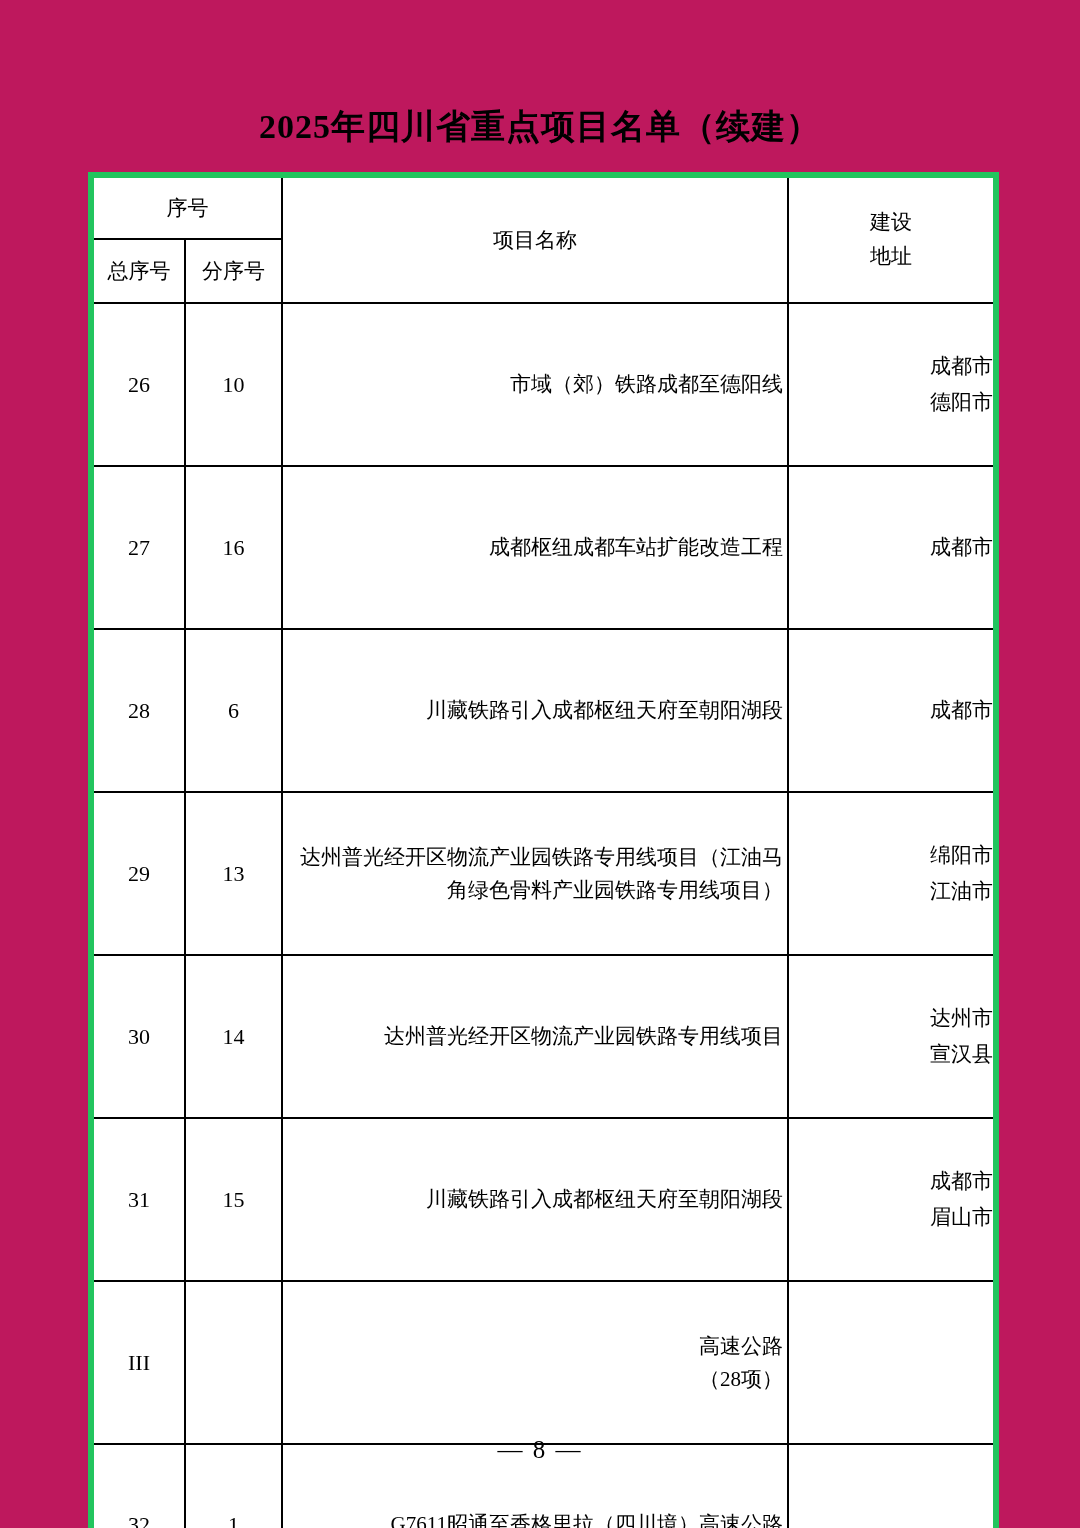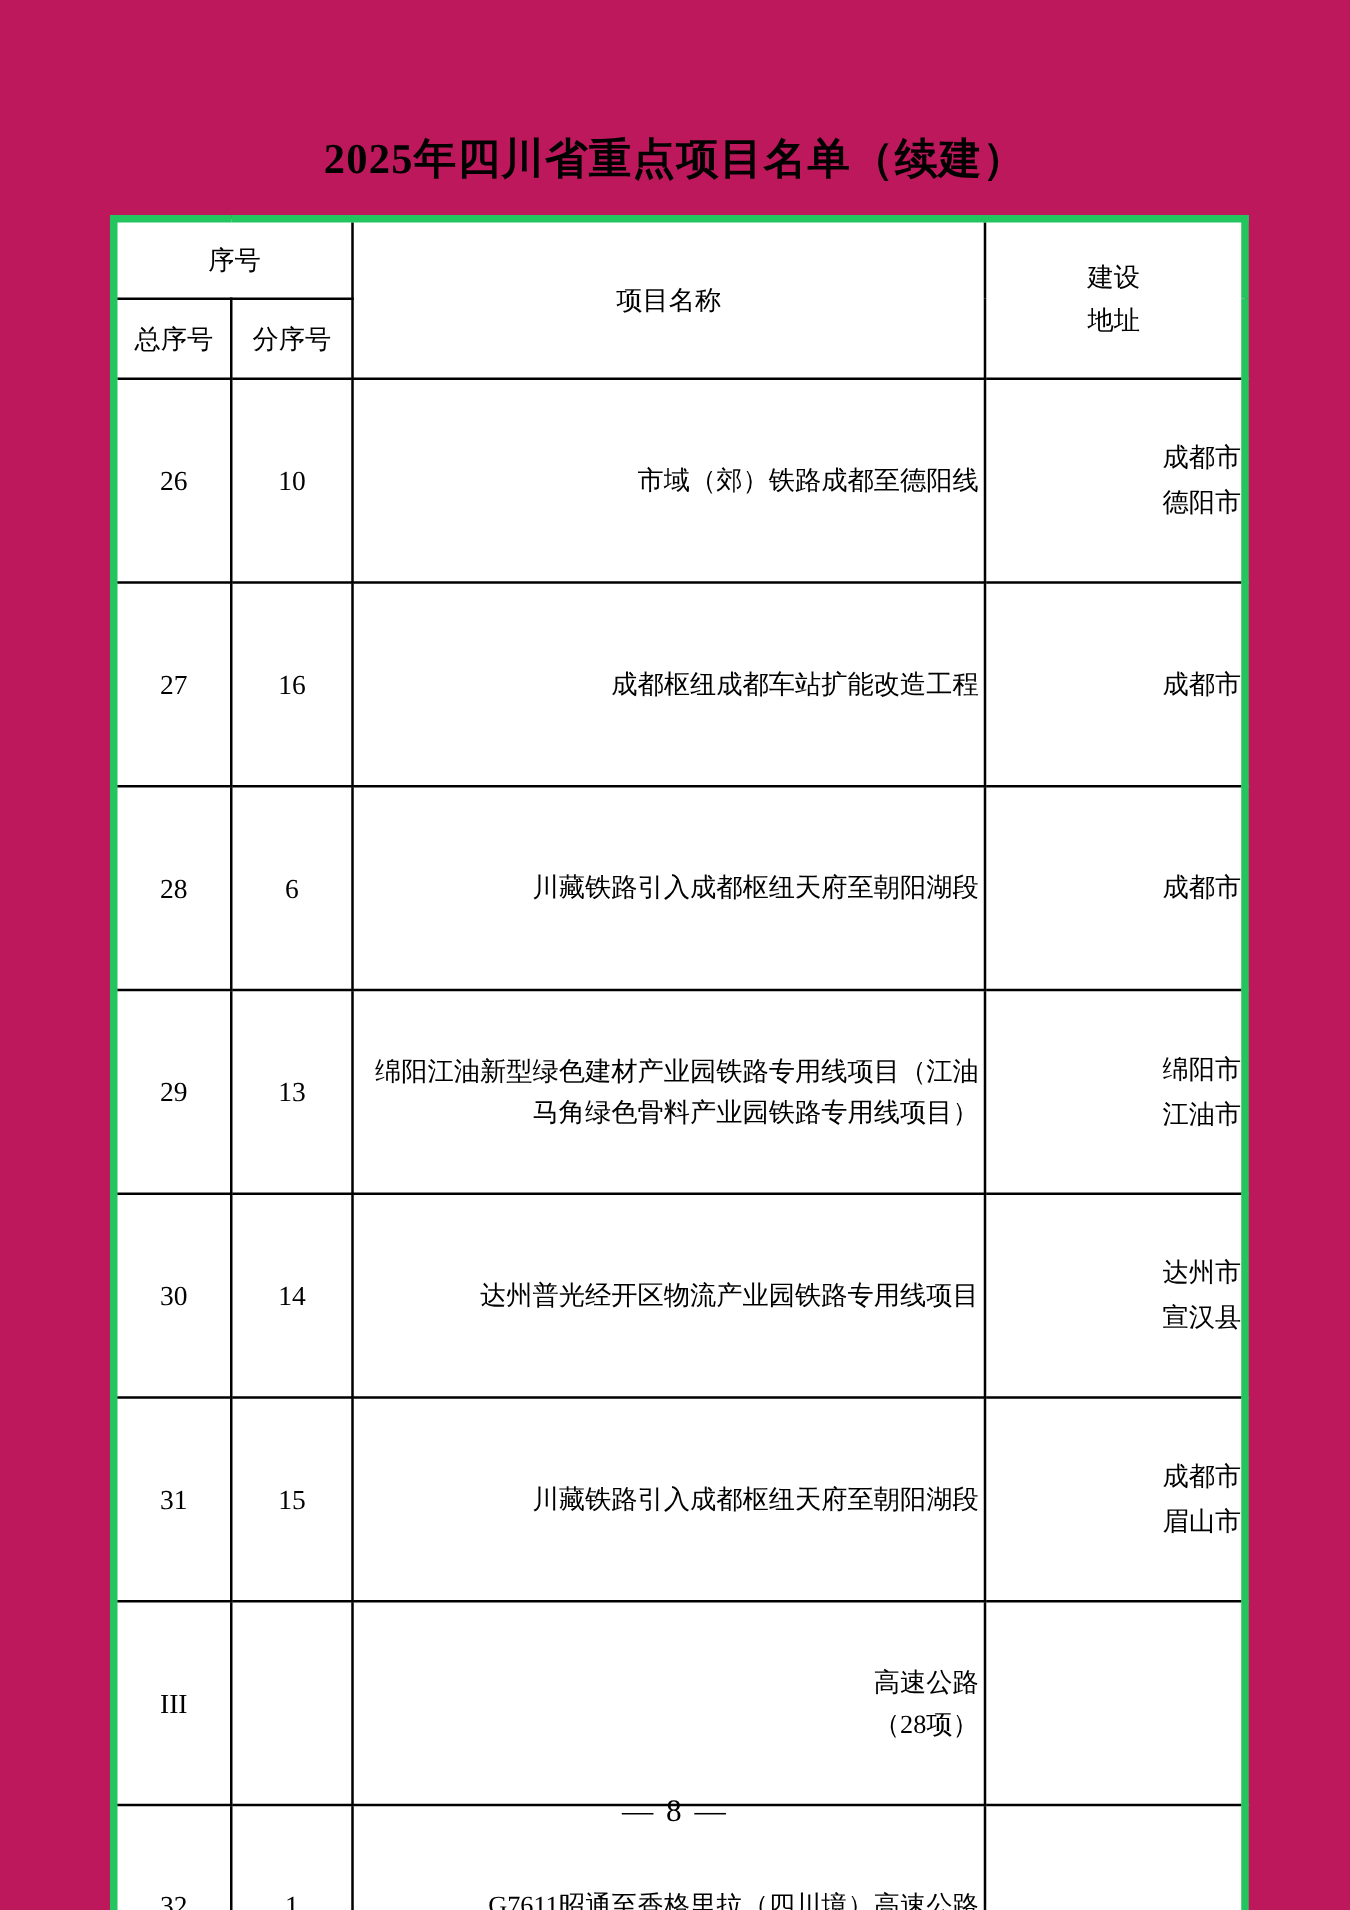--- a/index.html
+++ b/index.html
@@ -122,21 +122,21 @@
       </tr>
       <tr>
         <td class="num">28</td>
         <td class="num">6</td>
         <td class="name">川藏铁路引入成都枢纽天府至朝阳湖段</td>
         <td class="loc">成都市</td>
       </tr>
       <tr>
         <td class="num">29</td>
         <td class="num">13</td>
-        <td class="name">绵阳江油新型绿色建材产业园铁路专用线项目（江油马角绿色骨料产业园铁路专用线项目）</td>
+        <td class="name">达州普光经开区物流产业园铁路专用线项目（江油马角绿色骨料产业园铁路专用线项目）</td>
         <td class="loc">绵阳市
 江油市</td>
       </tr>
       <tr>
         <td class="num">30</td>
         <td class="num">14</td>
         <td class="name">达州普光经开区物流产业园铁路专用线项目</td>
         <td class="loc">达州市
 宣汉县</td>
       </tr>

